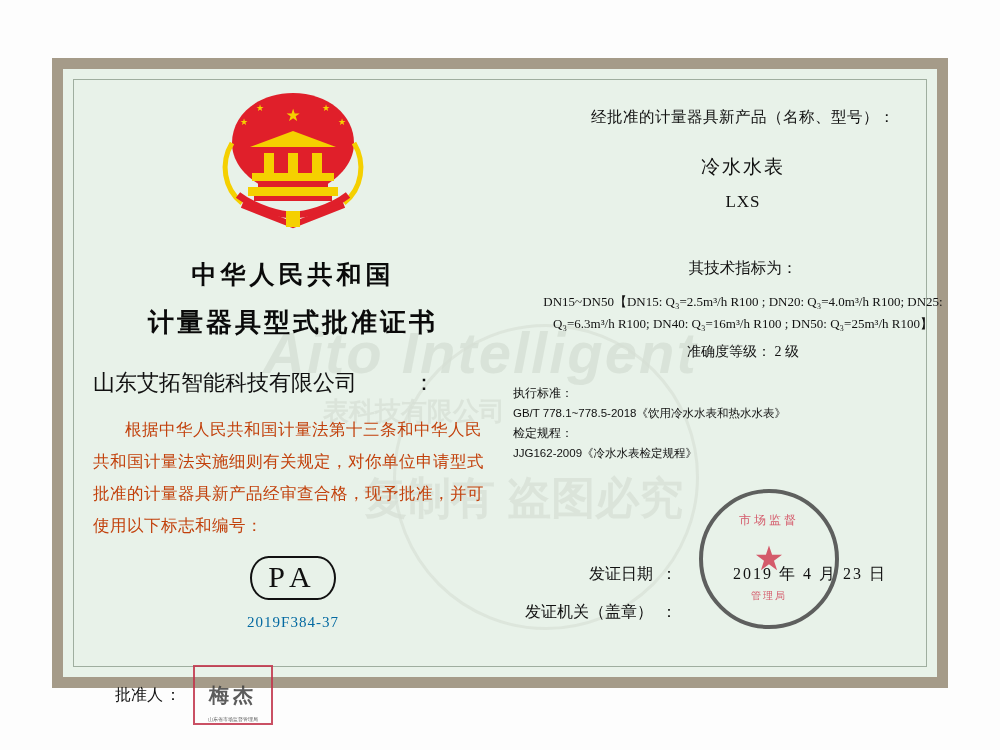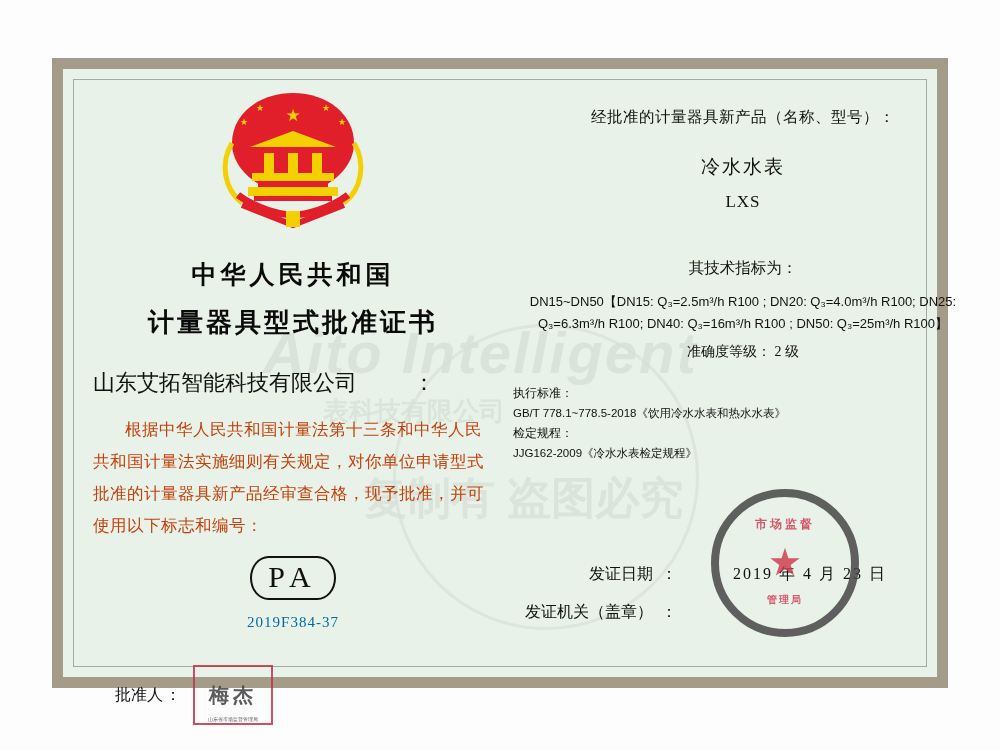--- a/index.html
+++ b/index.html
@@ -202,21 +202,21 @@
   .r-spec-title{
     text-align:center;
     font-size:15.5px;
     margin-top:46px;
   }
   .r-spec{
     margin-top:12px;
     font-size:13px;
     line-height:22px;
     text-align:center;
-    font-family:Liberation Sans, sans-serif;
+    font-family:Liberation Serif, serif;
   }
   .r-accuracy{
     text-align:center;
     font-size:14px;
     margin-top:8px;
   }
   .r-std{
     margin-top:22px;
     font-size:12px;
     line-height:20px;
@@ -229,27 +229,26 @@
     line-height:38px;
     position:relative;
   }
   .r-row{display:flex;align-items:flex-end;}
   .r-row .lbl{width:140px;text-align:right;}
   .r-row .colon{margin:0 8px;}
   .date-val{letter-spacing:2px;margin-left:48px;}
   
   .official-seal{
     position:absolute;
-    left:198px;top:-66px;
+    left:186px;top:-66px;
     width:132px;height:132px;
-    border:8px solid #404040;
+    border:4px solid #404040;
     border-radius:50%;
     opacity:.82;
     color:#d0394f;
-    font-weight:bold;
   }
   .seal-star{
     position:absolute;
     left:50%;top:50%;
     transform:translate(-50%,-50%);
     font-size:34px;
     line-height:34px;
     color:#d0394f;
   }
   .seal-top-text{

